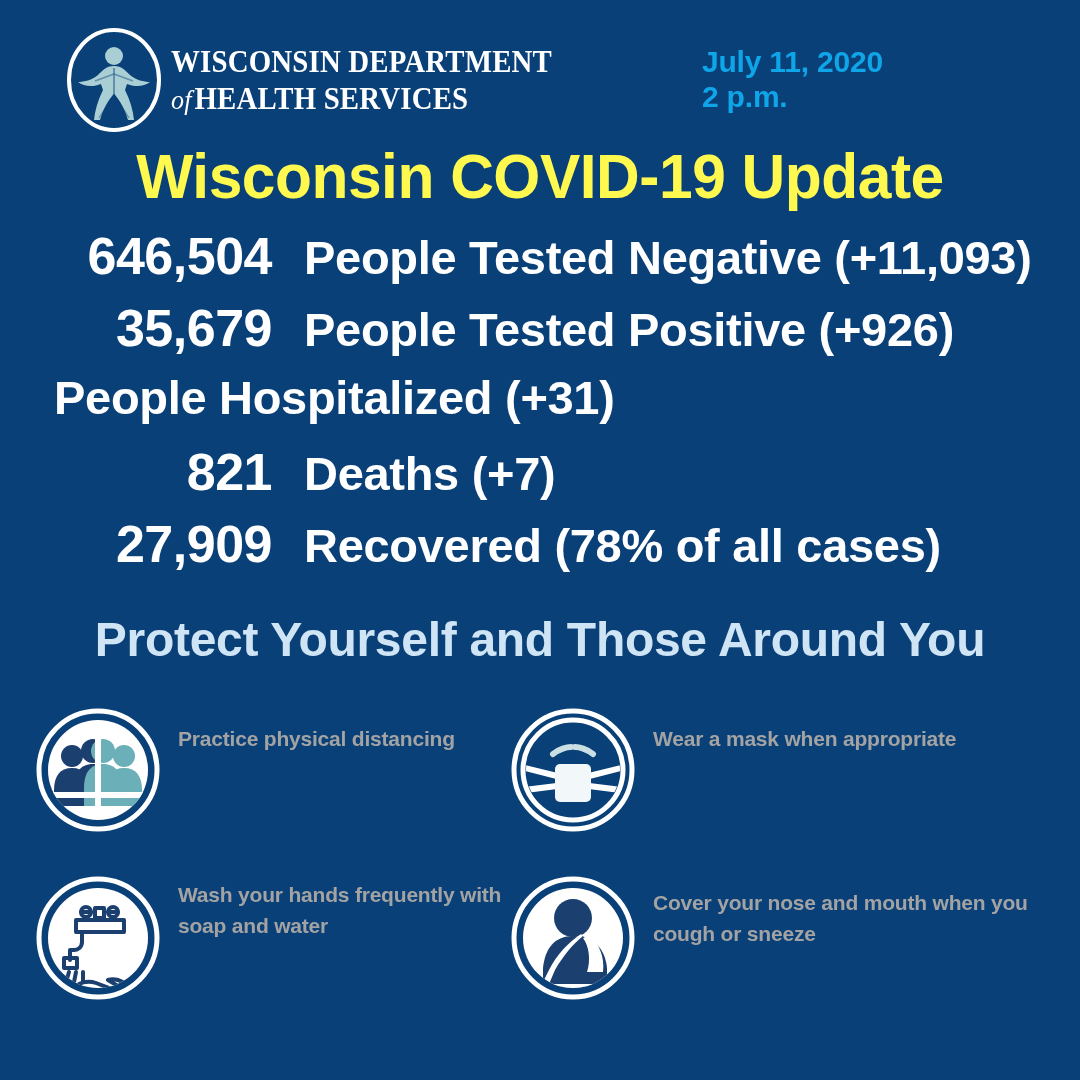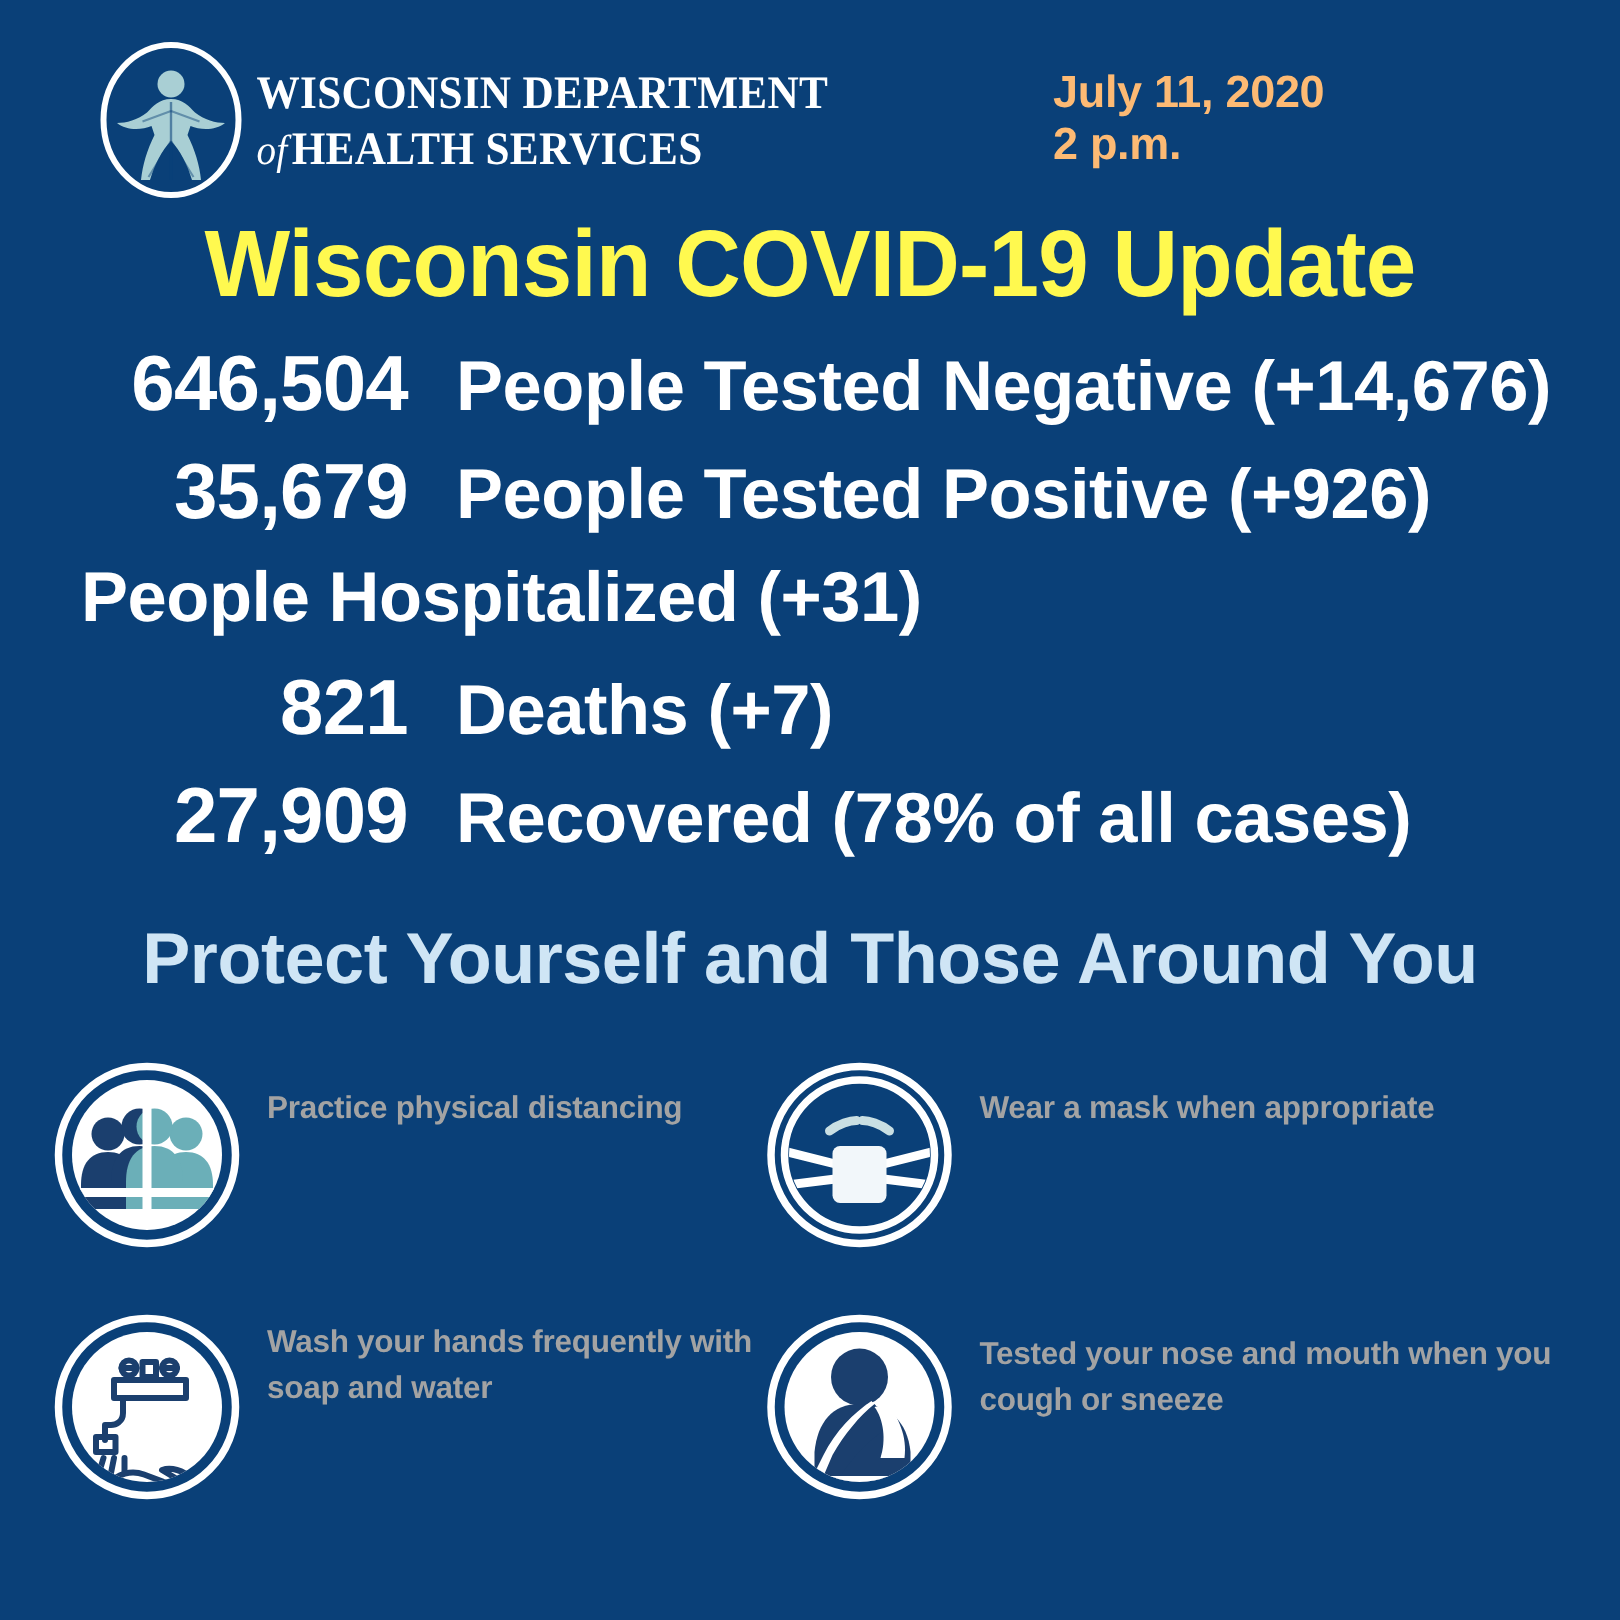--- a/index.html
+++ b/index.html
@@ -74,21 +74,21 @@
   }
   .date-block {
     position: absolute;
     left: 702px;
     top: 22px;
     line-height: 1.18;
   }
   .date-line {
     font-size: 30px;
     font-weight: 700;
-    color: #fdba74;
+    color: #0ea5e9;
     letter-spacing: -0.2px;
     white-space: nowrap;
   }
 
   
   .main-title {
     position: absolute;
     top: 140px;
     left: 0;
     width: 1080px;
@@ -212,21 +212,21 @@
       <div class="date-line">July 11, 2020</div>
       <div class="date-line">2 p.m.</div>
     </div>
   </div>
 
   <div class="main-title">Wisconsin COVID-19 Update</div>
 
   <div class="stats">
     <div class="stat-row">
       <div class="stat-number">646,504</div>
-      <div class="stat-label">People Tested Negative (+14,676)</div>
+      <div class="stat-label">People Tested Negative (+11,093)</div>
     </div>
     <div class="stat-row">
       <div class="stat-number">35,679</div>
       <div class="stat-label">People Tested Positive  (+926)</div>
     </div>
     <div class="stat-row">
       <div class="stat-label">People Hospitalized (+31)</div>
     </div>
     <div class="stat-row">
       <div class="stat-number">821</div>
@@ -327,17 +327,17 @@
           <g clip-path="url(#ccirc)">
             <circle cx="62" cy="42" r="19" fill="#1b3f6e"></circle>
             <path d="M62 60 C 44 60 34 72 32 92 L 32 114 L 96 114 L 96 92 C 94 72 82 60 62 60 Z" fill="#1b3f6e"></path>
             <path d="M70 58 C 58 66 46 78 38 94 L 30 110 L 46 112 C 56 96 68 82 82 72 Z" fill="#ffffff"></path>
             <path d="M72 60 C 62 68 52 80 44 94 L 38 108 L 48 110 C 58 94 70 82 84 74 Z" fill="#1b3f6e"></path>
             <path d="M72 62 C 78 70 80 84 76 96 L 92 96 C 94 82 88 68 80 60 Z" fill="#ffffff"></path>
             <rect x="34" y="108" width="62" height="4" fill="#ffffff"></rect>
           </g>
         </svg>
       </span>
-      <span class="tip-text">Tested your nose and mouth when you cough or sneeze</span>
+      <span class="tip-text">Cover your nose and mouth when you cough or sneeze</span>
     </div>
 
   </div>
 </div>
 
 </body></html>

